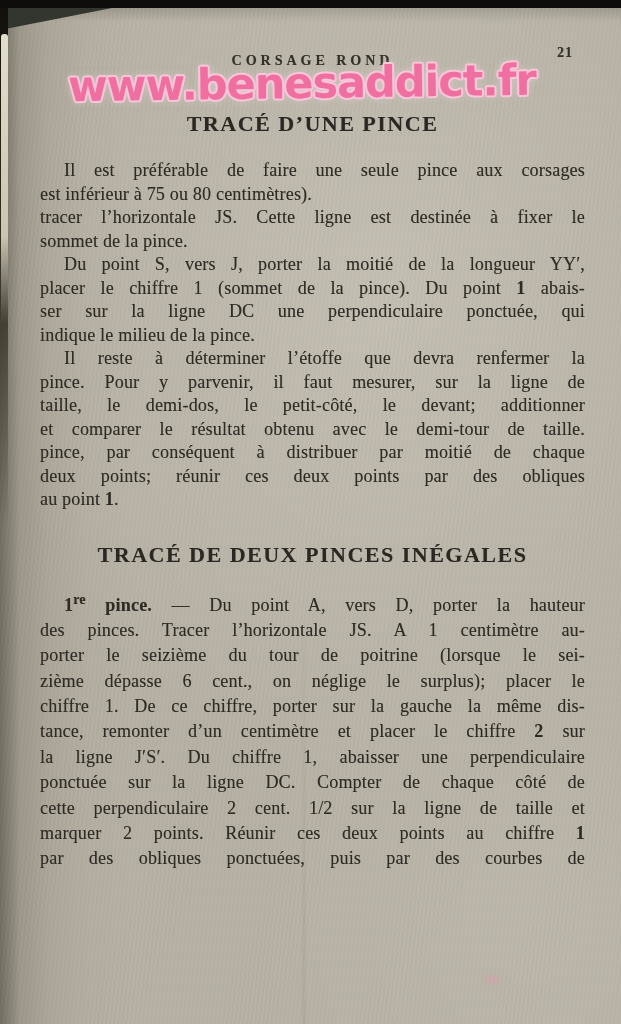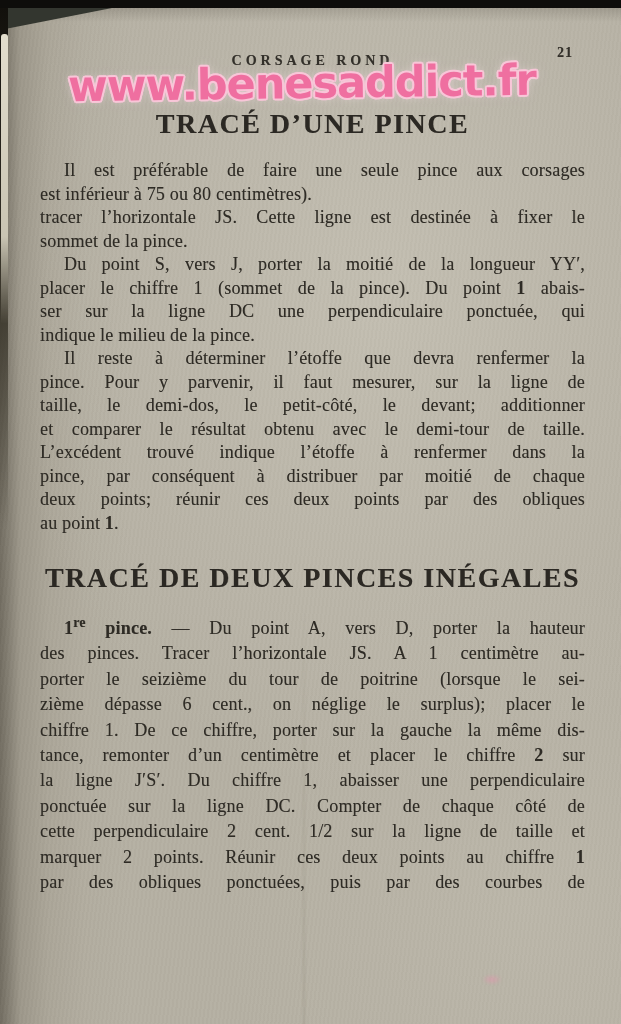--- a/index.html
+++ b/index.html
@@ -23,21 +23,21 @@
   .edge-light{position:absolute;left:1px;top:26px;width:7px;height:290px;border-radius:3px;
     background:linear-gradient(180deg,#e2ddcd,#c9c4b3 70%,rgba(201,196,179,0));filter:blur(0.5px);}
   .crease{position:absolute;left:303px;top:600px;bottom:0;width:2px;
     background:linear-gradient(180deg,rgba(0,0,0,0),rgba(166,161,146,0.45) 35%,rgba(125,120,105,0.22));
     filter:blur(1px);}
   .page{position:absolute;inset:0;padding:44px 36px 0 40px;color:#2e2b25;
     text-shadow:0.3px 0.3px 0 rgba(46,43,37,0.35);}
   .running-head{position:relative;text-align:center;font-weight:bold;font-size:14px;
     letter-spacing:4px;color:#33302a;height:17px;line-height:17px;}
   .pageno{position:absolute;right:12px;top:-8px;font-size:14px;font-weight:bold;letter-spacing:1px;}
-  h1{text-align:center;font-size:28px;font-weight:bold;letter-spacing:1.5px;color:#2b2823;
+  h1{text-align:center;font-size:22px;font-weight:bold;letter-spacing:1.5px;color:#2b2823;
     margin:0;line-height:25px;}
   .h1-first{margin:42px 0 23px;}
   .h1-second{margin:30px 0 26px;}
   .para{margin:0;}
   .line{height:23.5px;line-height:23.5px;font-size:18px;letter-spacing:0.2px;
     text-align:justify;text-align-last:justify;overflow:hidden;}
   .sec2 .line{height:25.4px;line-height:25.4px;}
   .line.noj{text-align-last:left;}
   .line.ind{padding-left:24px;}
   .line b{font-weight:bold;}
@@ -82,21 +82,20 @@
           <div class="line ind">Du point S, vers J, porter la moitié de la longueur YY′,</div>
           <div class="line">placer le chiffre 1 (sommet de la pince). Du point <b>1</b> abais-</div>
           <div class="line">ser sur la ligne DC une perpendiculaire ponctuée, qui</div>
           <div class="line noj">indique le milieu de la pince.</div>
         </div>
         <div class="para">
           <div class="line ind">Il reste à déterminer l’étoffe que devra renfermer la</div>
           <div class="line">pince. Pour y parvenir, il faut mesurer, sur la ligne de</div>
           <div class="line">taille, le demi-dos, le petit-côté, le devant; additionner</div>
           <div class="line">et comparer le résultat obtenu avec le demi-tour de taille.</div>
-          <div class="line">L’excédent trouvé indique l’étoffe à renfermer dans la</div>
           <div class="line">pince, par conséquent à distribuer par moitié de chaque</div>
           <div class="line">deux points; réunir ces deux points par des obliques</div>
           <div class="line noj">au point <b>1</b>.</div>
         </div>
       </div>
 
     <h1 class="h1-second">TRACÉ DE DEUX PINCES INÉGALES</h1>
     <div class="sec2">
         <div class="para">
           <div class="line ind"><b>1<sup>re</sup> pince.</b> — Du point A, vers D, porter la hauteur</div>

